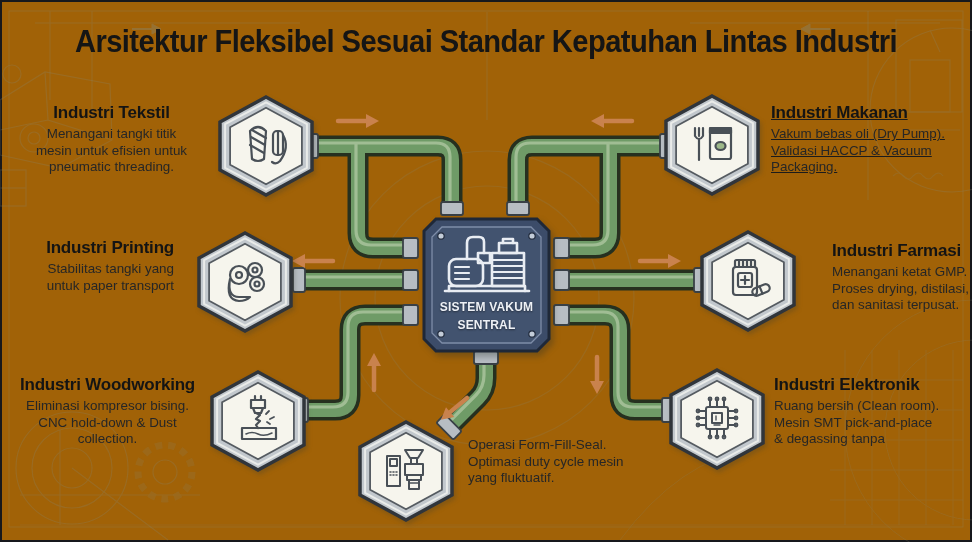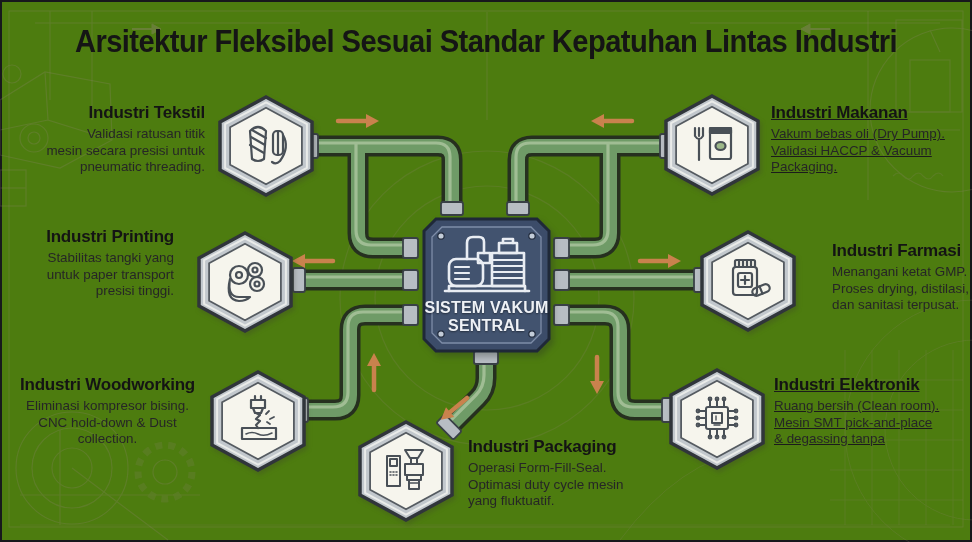--- a/index.html
+++ b/index.html
@@ -1,38 +1,38 @@
 <!DOCTYPE html>
 <html><head>
 <meta charset="utf-8">
 <style>
   html,body{margin:0;padding:0;background:#555;}
   .canvas{
     position:relative;width:972px;height:542px;overflow:hidden;
-    background:#4d7c0f;
+    background:#a16207;
     font-family:"Liberation Sans", sans-serif;
     box-shadow:inset 0 0 0 2px #17181c;
   }
   .layer{position:absolute;left:0;top:0;}
   .title{
     position:absolute;top:24px;left:0;width:100%;text-align:center;
     font-size:31px;font-weight:bold;color:#151515;letter-spacing:-0.6px;
     transform:scaleX(.94);
   }
   .hex{position:absolute;width:106px;height:106px;}
   .hex svg{filter:drop-shadow(2px 3px 2px rgba(60,60,45,.28));}
   .ind{position:absolute;color:#1b1b1b;}
   .ind.right{text-align:right;}
   .ind-name{font-size:17px;font-weight:bold;letter-spacing:-0.2px;margin-bottom:3px;color:#141414;}
   .ind-line{font-size:13.4px;line-height:16.6px;color:#262626;}
   .hub{position:absolute;left:420px;top:215px;width:133px;height:140px;}
   .hub > svg{filter:drop-shadow(3px 4px 3px rgba(40,45,40,.35));}
   .hub-label{
     position:absolute;left:0;right:0;top:84px;text-align:center;
-    color:#eef1f6;font-weight:bold;font-size:16px;line-height:17.5px;
+    color:#eef1f6;font-weight:bold;font-size:12px;line-height:17.5px;
     letter-spacing:.2px;text-shadow:0 1px 2px rgba(0,0,0,.45);
   }
   .hub-label span{display:block;}
 </style>
 </head>
 <body>
 
 <div class="canvas">
 
   <svg class="layer" width="972" height="542">
@@ -336,68 +336,66 @@
         <rect x="62" y="14" width="18" height="10"></rect>
         <path d="M66,14 V10 H76 V14"></path>
       </g>
     </svg>
     <div class="hub-label">
       <span>SISTEM VAKUM</span>
       <span>SENTRAL</span>
     </div>
   </div>
 
-  <div class="ind right" style="left:18px;top:103px;width:187px;">
+  <div class="ind right" style="left:18px;top:103px;width:187px;text-align:center;">
     <div class="ind-name">Industri Tekstil</div>
-    <div class="ind-line">Validasi ratusan titik</div>
-    <div class="ind-line">mesin secara presisi untuk</div>
+    <div class="ind-line">Menangani tangki titik</div>
+    <div class="ind-line">mesin untuk efisien untuk</div>
     <div class="ind-line">pneumatic threading.</div>
     <div class="ind-line"></div>
   </div>
 
   <div class="ind" style="left:771px;top:103px;width:195px;text-decoration:underline;">
     <div class="ind-name">Industri Makanan</div>
     <div class="ind-line">Vakum bebas oli (Dry Pump).</div>
     <div class="ind-line">Validasi HACCP &amp; Vacuum</div>
     <div class="ind-line">Packaging.</div>
     <div class="ind-line"></div>
   </div>
 
-  <div class="ind right" style="left:14px;top:227px;width:160px;">
+  <div class="ind right" style="left:14px;top:238px;width:160px;">
     <div class="ind-name">Industri Printing</div>
     <div class="ind-line">Stabilitas tangki yang</div>
     <div class="ind-line">untuk paper transport</div>
-    <div class="ind-line">presisi tinggi.</div>
     <div class="ind-line"></div>
   </div>
 
   <div class="ind" style="left:799px;top:241px;width:165px;margin-left:33px;">
     <div class="ind-name">Industri Farmasi</div>
     <div class="ind-line">Menangani ketat GMP.</div>
     <div class="ind-line">Proses drying, distilasi,</div>
     <div class="ind-line">dan sanitasi terpusat.</div>
     <div class="ind-line"></div>
   </div>
 
   <div class="ind right" style="left:12px;top:375px;width:191px;text-align:center;">
     <div class="ind-name">Industri Woodworking</div>
     <div class="ind-line">Eliminasi kompresor bising.</div>
     <div class="ind-line">CNC hold-down &amp; Dust</div>
     <div class="ind-line">collection.</div>
     <div class="ind-line"></div>
   </div>
 
-  <div class="ind" style="left:774px;top:375px;width:180px;text-decoration:underline;">
+  <div class="ind" style="left:774px;top:375px;width:180px;">
     <div class="ind-name">Industri Elektronik</div>
     <div class="ind-line">Ruang bersih (Clean room).</div>
     <div class="ind-line">Mesin SMT pick-and-place</div>
     <div class="ind-line">&amp; degassing tanpa</div>
   </div>
 
   <div class="ind" style="left:468px;top:437px;width:230px;">
-    <div class="ind-name">Industri Packaging</div>
     <div class="ind-line">Operasi Form-Fill-Seal.</div>
     <div class="ind-line">Optimasi duty cycle mesin</div>
     <div class="ind-line">yang fluktuatif.</div>
     <div class="ind-line"></div>
   </div>
 
 </div>
 
 </body></html>

